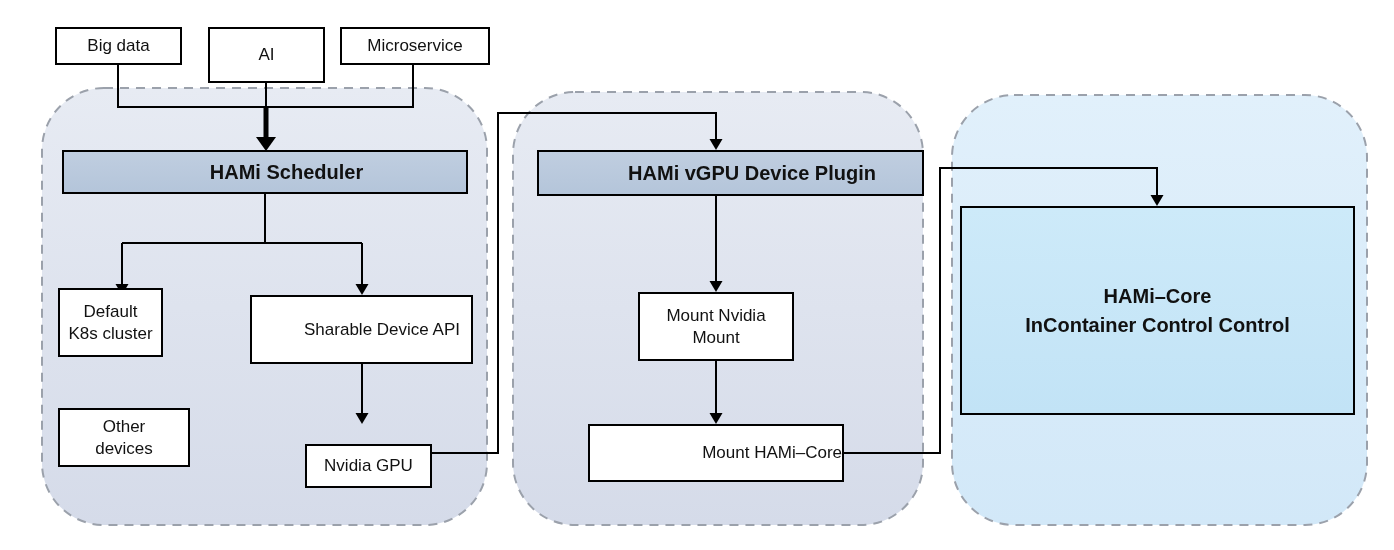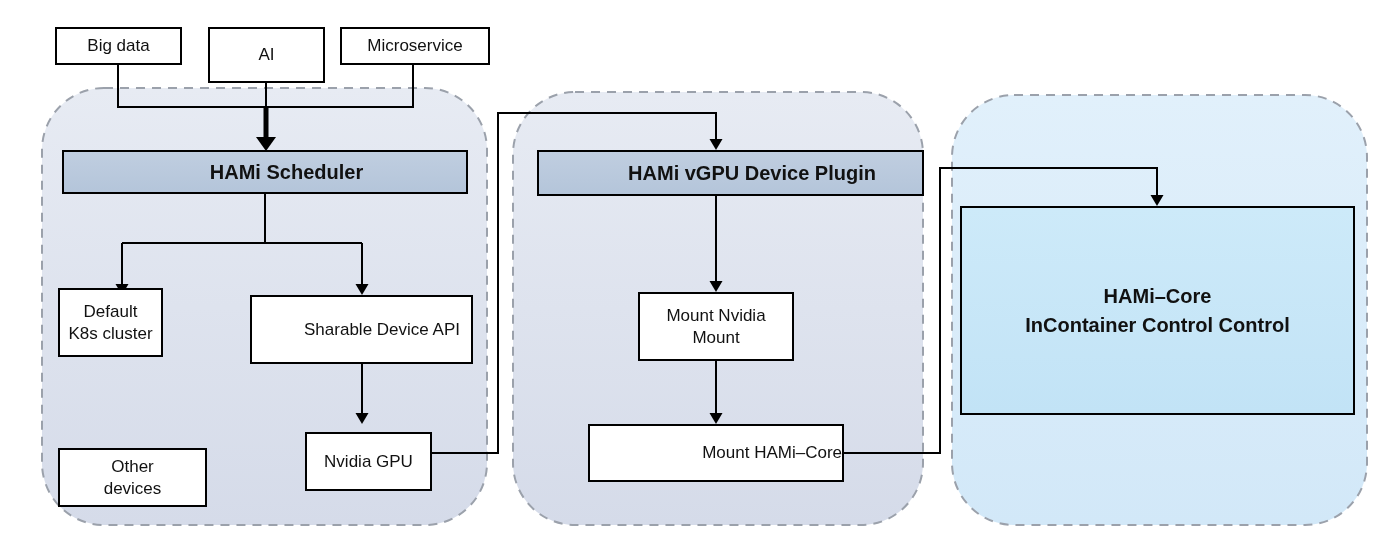--- a/index.html
+++ b/index.html
@@ -111,25 +111,25 @@
   <div class="node header" style="left:62px; top:150px; width:406px; height:44px;">
     <span>HAMi Scheduler</span>
   </div>
   <div class="node" style="left:58px; top:288px; width:105px; height:69px;">
     <span>Default</span>
     <span>K8s cluster</span>
   </div>
   <div class="node" style="left:250px; top:295px; width:223px; height:69px;padding-left:41px;">
     <span>Sharable Device API</span>
   </div>
-  <div class="node" style="left:58px; top:448px; width:149px; height:59px;">
+  <div class="node" style="left:58px; top:408px; width:132px; height:59px;">
     <span>Other</span>
     <span>devices</span>
   </div>
-  <div class="node" style="left:305px; top:432px; width:127px; height:59px;text-align:right;">
+  <div class="node" style="left:305px; top:444px; width:127px; height:44px;text-align:right;">
     <span>Nvidia GPU</span>
   </div>
 
   <div class="node header" style="left:537px; top:150px; width:387px; height:46px;">
     <span>HAMi vGPU Device Plugin</span>
   </div>
   <div class="node" style="left:638px; top:292px; width:156px; height:69px;">
     <span>Mount Nvidia</span>
     <span>Mount</span>
   </div>

